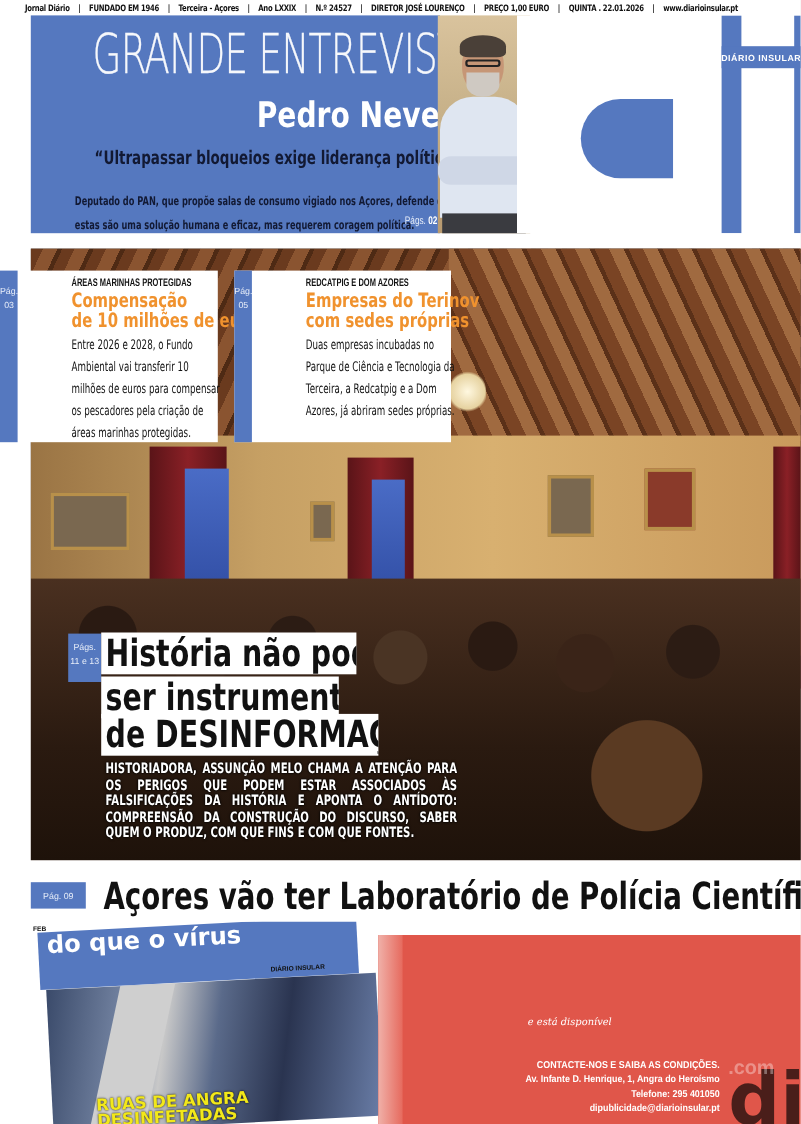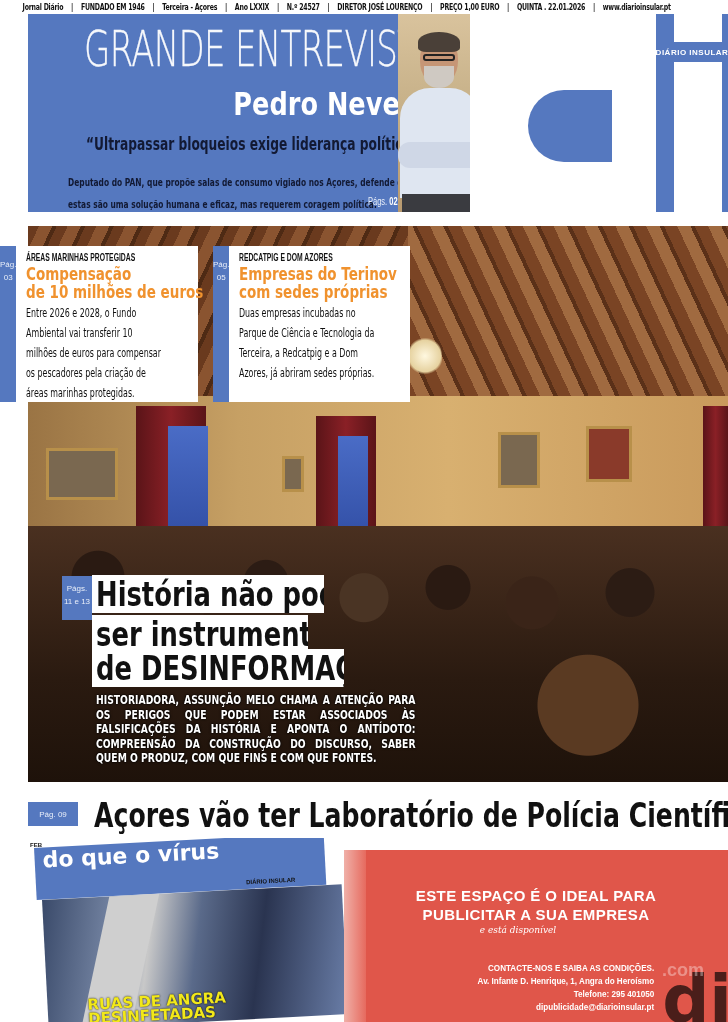--- a/index.html
+++ b/index.html
@@ -141,21 +141,21 @@
     }
 
     
     .teaser {
       position: absolute; background: #fff; display: flex;
     }
     .teaser .pg {
       width: 28px; background: #5578bf; color: #e8eef9; font-size: 8px; text-align: center;
       padding-top: 12px; line-height: 13px;
     }
-    .teaser .body { padding: 6px 8px 0 10px; }
+    .teaser .body { padding: 6px 8px 0 10px; margin-left: 39px; }
     .teaser .kicker {
       font-size: 10px; font-weight: bold; color: #111; white-space: nowrap; line-height: 12px;
       transform: scaleX(0.68); transform-origin: left top;
     }
     .teaser .head {
       font-size: 18px; font-weight: bold; color: #f0922e; line-height: 18px; white-space: nowrap;
       transform: scaleX(0.75); transform-origin: left top; margin-top: 1px;
       font-family: "DejaVu Sans", sans-serif;
     }
     .teaser .text {
@@ -379,24 +379,20 @@
     <div class="road"></div>
     <div class="ytitle">
       <div>RUAS DE ANGRA</div>
         <div>DESINFETADAS</div>
     </div>
   </div>
 </div>
 
 <div class="ad">
   <div class="edge"></div>
-  <div class="h1">
-    <div>ESTE ESPAÇO É O IDEAL PARA</div>
-      <div>PUBLICITAR A SUA EMPRESA</div>
-  </div>
   <div class="script">e está disponível</div>
   <div class="di">di</div>
   <div class="watermark">.com</div>
   <div class="contact">
     <div>CONTACTE-NOS E SAIBA AS CONDIÇÕES.</div>
     <div>Av. Infante D. Henrique, 1, Angra do Heroísmo</div>
     <div>Telefone: 295 401050</div>
     <div>dipublicidade@diarioinsular.pt</div>
   </div>
 </div>

